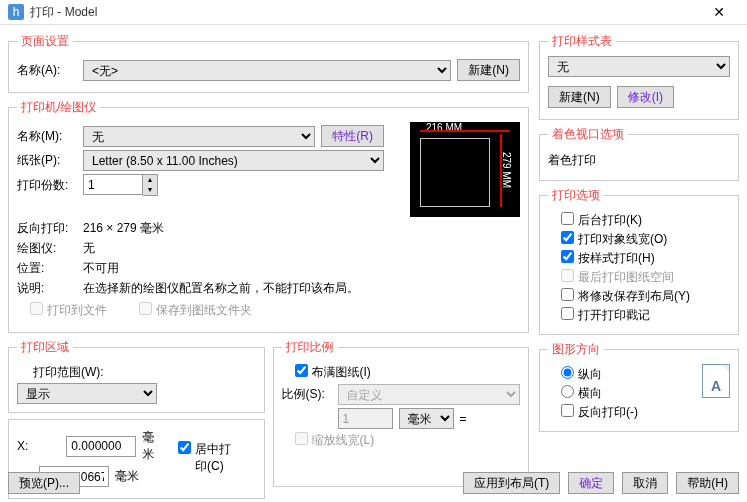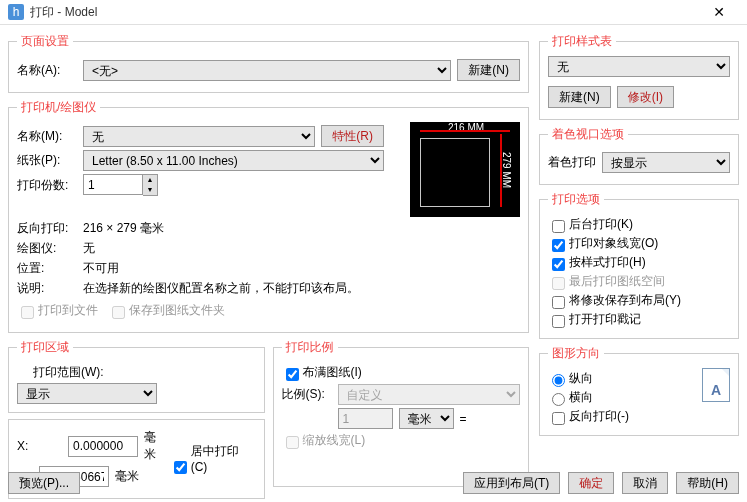--- a/index.html
+++ b/index.html
@@ -14,41 +14,41 @@
 fieldset{border:1px solid #ccc;margin-bottom:6px;padding:6px 8px 8px}
 legend{padding:0 4px;color:#ef4444}
 .row{display:flex;align-items:center;margin:3px 0;gap:6px}
 .lbl{width:60px}
 .lbl2{width:50px}
 select,input[type=text]{border:1px solid #999;padding:2px 4px;height:21px;background:#e8e8e8}
 select{background:#e8e8e8}
 input[type=text]{background:#fff}
 input[disabled]{background:#f0f0f0;color:#999}
 button{border:1px solid #999;background:#e1e1e1;padding:2px 10px;height:22px;cursor:pointer}
-button:disabled{color:#b91c1c}
+button:disabled{color:#6d28d9}
 input[type=checkbox]{margin-right:4px;vertical-align:middle}
 input[type=radio]{margin-right:4px;vertical-align:middle}
 .preview{width:110px;height:95px;background:#000;position:relative;margin-left:auto}
 .pv-line{position:absolute;top:8px;left:10px;right:10px;height:2px;background:#d00}
-.pv-txt1{position:absolute;top:0;left:2px;right:0;text-align:center;color:#fff;font-size:10px}
+.pv-txt1{position:absolute;top:0;left:16px;right:0;text-align:left;color:#fff;font-size:10px}
 .pv-rect{position:absolute;top:16px;left:10px;width:70px;bottom:10px;border:1px solid #c8c8c8}
 .pv-txt2{position:absolute;right:8px;top:30px;color:#fff;font-size:10px;writing-mode:vertical-rl}
 .pv-vline{position:absolute;right:18px;top:12px;bottom:10px;width:2px;background:#d00}
 .spin{display:flex}
 .spin input{width:60px}
 .spinbtn{display:flex;flex-direction:column;border:1px solid #999;border-left:none}
 .spinbtn span{height:10px;width:14px;font-size:7px;text-align:center;line-height:9px;background:#e1e1e1;cursor:pointer}
 .bottom{position:absolute;bottom:8px;left:8px;right:8px;display:flex;gap:8px;align-items:flex-start}
 .bottom .spacer{flex:1}
 .mid{display:flex;gap:8px}
 .mid>div{flex:1}
 .doc-icon{width:28px;height:34px;border:1px solid #7a99b8;background:#fff;position:relative;margin-left:auto}
 .doc-icon:before{content:"";position:absolute;top:0;right:0;border-style:solid;border-width:0 7px 7px 0;border-color:transparent #e8f0f8 transparent transparent}
 .doc-icon span{position:absolute;bottom:3px;left:0;right:0;text-align:center;color:#5577aa;font-size:14px;font-weight:bold}
-.chk{display:flex;align-items:flex-end;margin:2px 4px}
+.chk{display:flex;align-items:flex-start;margin:2px 13px}
 label.dis{color:#999}
 </style>
 </head>
 <body>
 
 <div class="titlebar">
   <div class="icon">
       <span>h</span>
     </div>
   <div class="title">打印 - Model</div>
@@ -191,21 +191,20 @@
 <div class="row">
           <button>新建(N)</button>
           <button disabled="">修改(I)</button>
         </div>
 </fieldset>
 
 <fieldset>
 <legend>着色视口选项</legend>
 <div class="row">
           <span>着色打印</span>
-          <select style="flex:1"><option>按显示</option></select>
         </div>
 </fieldset>
 
 <fieldset>
 <legend>打印选项</legend>
 <label class="chk">
           <input type="checkbox" style="">
           <span>后台打印(K)</span>
         </label>
 <label class="chk">

